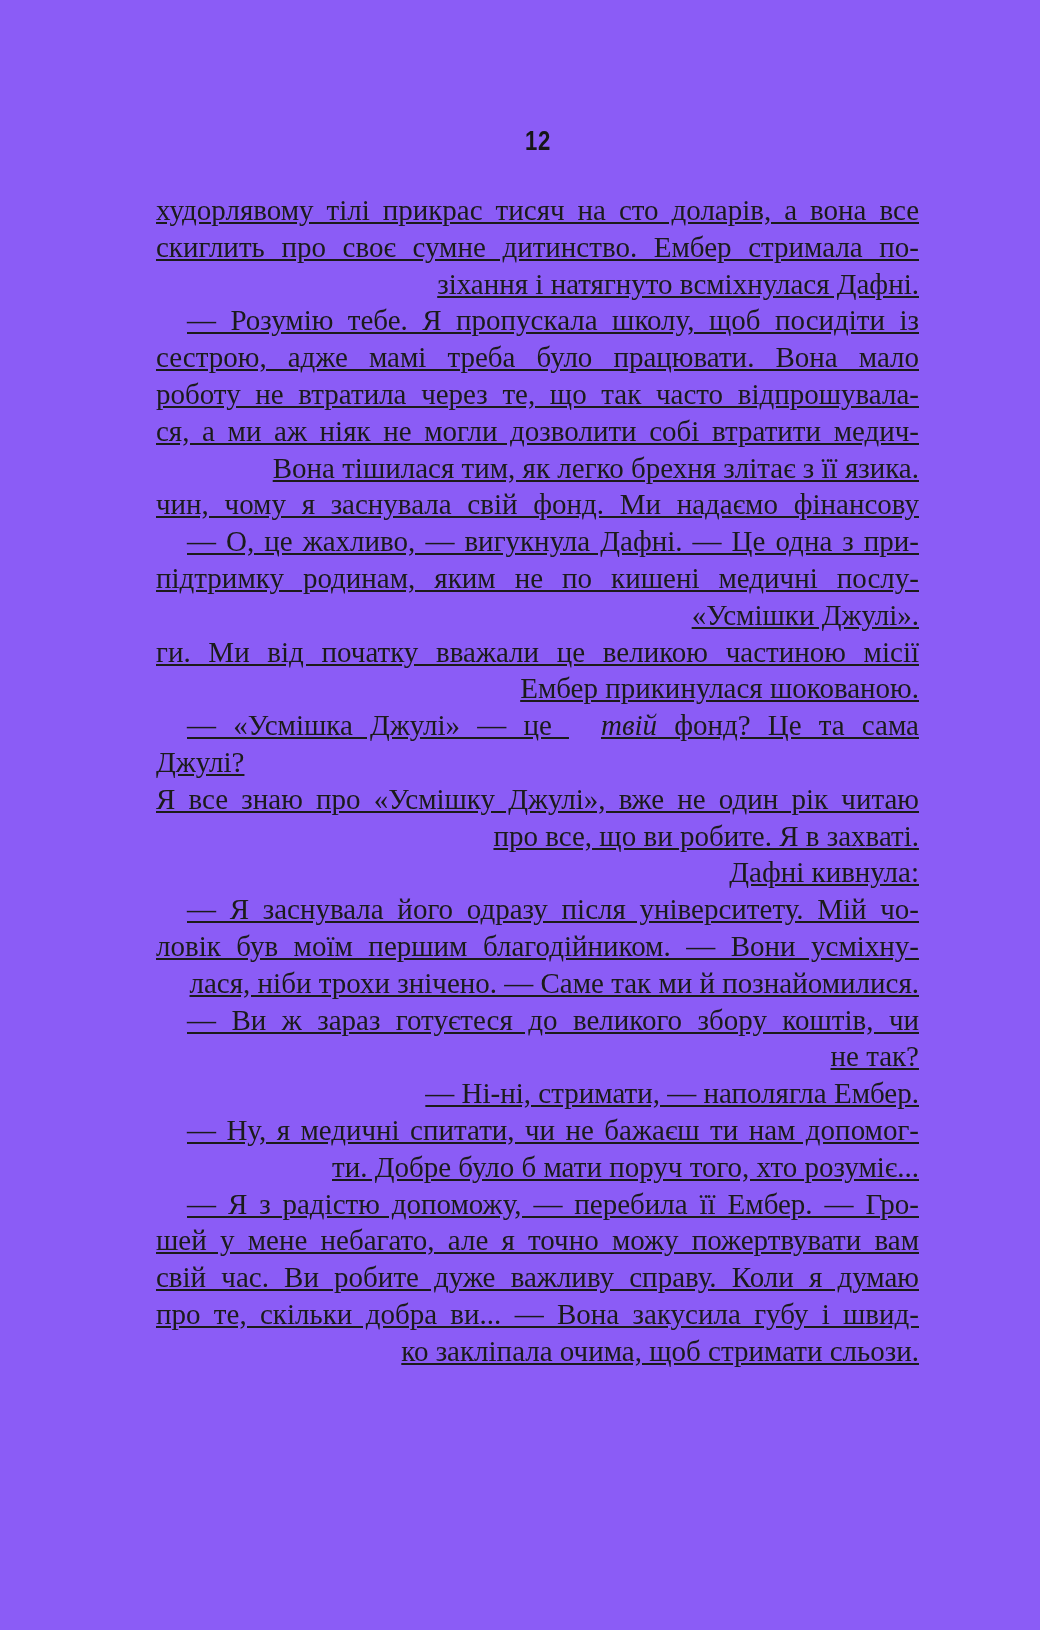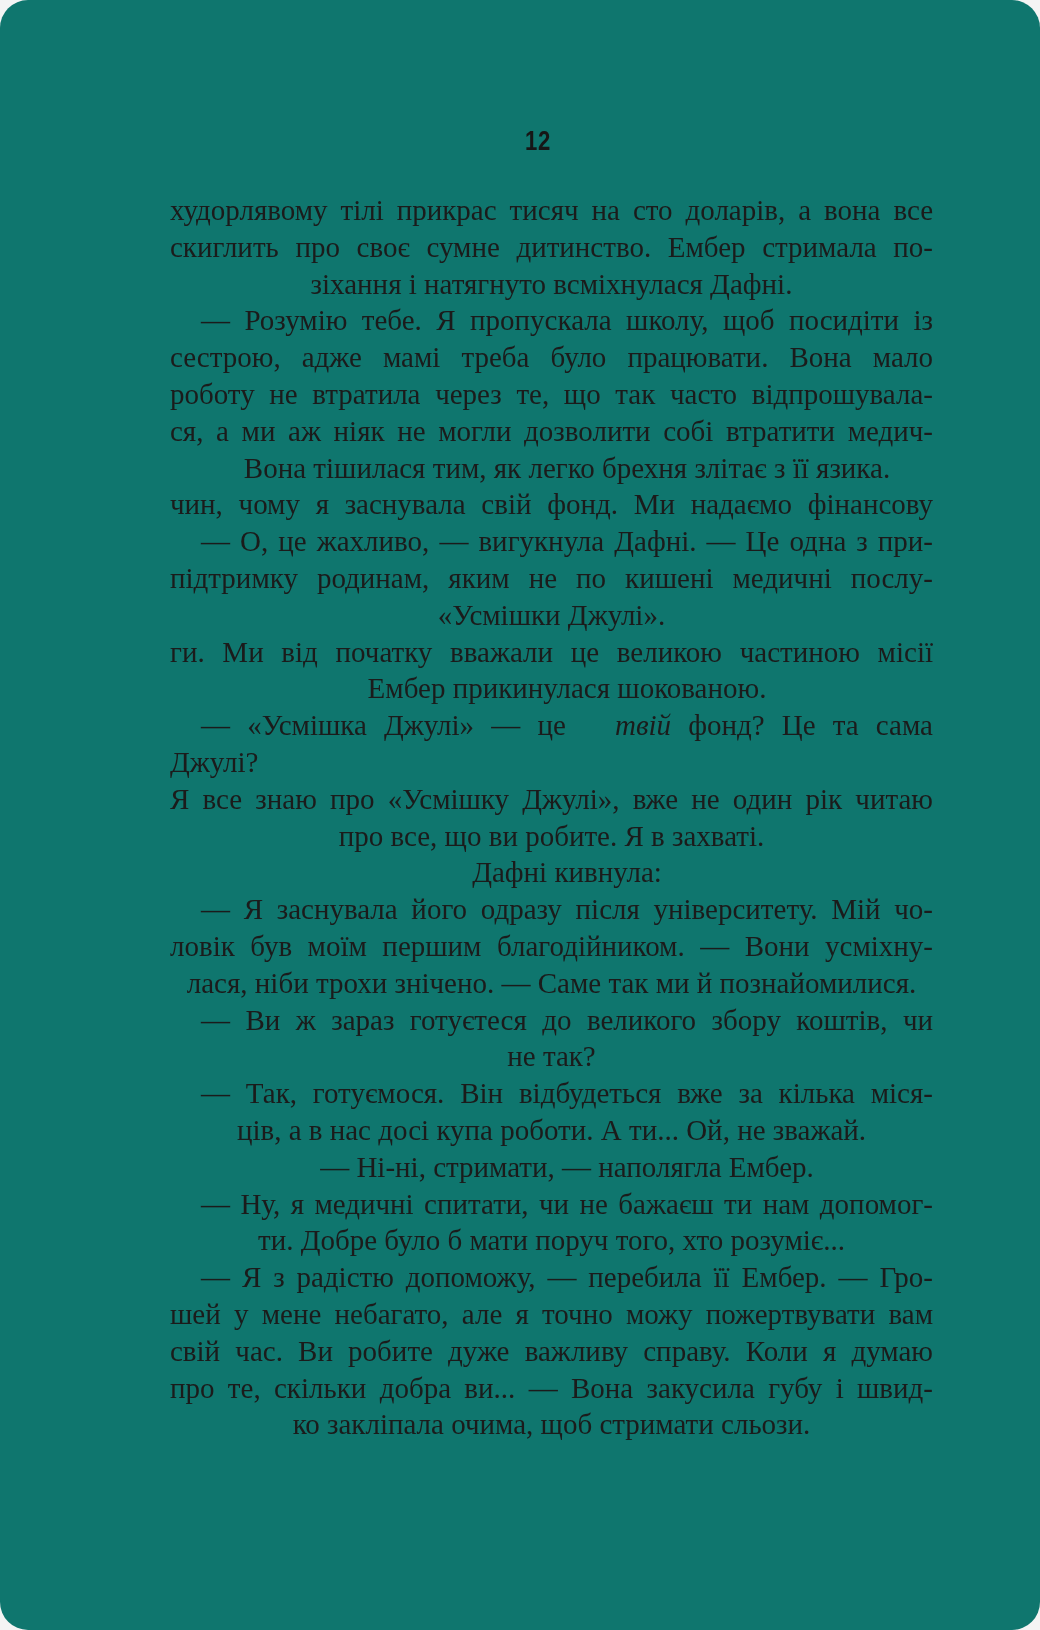--- a/index.html
+++ b/index.html
@@ -4,49 +4,49 @@
 <style>
   html, body { margin: 0; padding: 0; }
   body {
     width: 1040px; height: 1630px;
     background: #f4f4f4;
     font-family: "Liberation Serif", serif;
   }
   .page {
     position: relative;
     width: 1040px; height: 1630px;
-    background: #0f766e;
+    background: #8b5cf6;
     color: #1b1b1b;
     overflow: hidden;
-    border-radius: 28px;
   }
   .page-number-row {
     position: absolute;
     left: 157px; top: 126px; width: 763px;
     text-align: center;
   }
   .page-number {
     display: inline-block;
     font-family: "Liberation Sans", sans-serif;
     font-weight: 700;
     font-size: 27px;
     letter-spacing: 1px;
     transform: scaleX(0.82);
     color: #161616;
   }
   .body-text {
     position: absolute;
-    left: 170px; top: 192px; width: 763px;
+    left: 156px; top: 192px; width: 763px;
     font-size: 29px;
     line-height: 36.8px;
     color: #1b1b1b;
+    text-decoration: underline;
   }
   .paragraph { margin: 0; padding: 0; }
   .line {
-    text-align: center;
+    text-align: right;
     min-height: 36.8px;
   }
   .line.j {
     text-align: justify;
     text-align-last: justify;
     text-justify: inter-word;
   }
   .line.indent { text-indent: 31px; }
   .line em { font-style: italic; margin-left: 32px; }
 </style>
@@ -93,24 +93,20 @@
       <div class="paragraph">
         <div class="line j indent">— Я заснувала його одразу після університету. Мій чо-</div>
         <div class="line j">ловік був моїм першим благодійником. — Вони усміхну-</div>
         <div class="line">лася, ніби трохи знічено. — Саме так ми й познайомилися.</div>
       </div>
       <div class="paragraph">
         <div class="line j indent">— Ви ж зараз готуєтеся до великого збору коштів, чи</div>
         <div class="line">не так?</div>
       </div>
       <div class="paragraph">
-        <div class="line j indent">— Так, готуємося. Він відбудеться вже за кілька міся-</div>
-        <div class="line">ців, а в нас досі купа роботи. А ти... Ой, не зважай.</div>
-      </div>
-      <div class="paragraph">
         <div class="line indent">— Ні-ні, стримати, — наполягла Ембер.</div>
       </div>
       <div class="paragraph">
         <div class="line j indent">— Ну, я медичні спитати, чи не бажаєш ти нам допомог-</div>
         <div class="line">ти. Добре було б мати поруч того, хто розуміє...</div>
       </div>
       <div class="paragraph">
         <div class="line j indent">— Я з радістю допоможу, — перебила її Ембер. — Гро-</div>
         <div class="line j">шей у мене небагато, але я точно можу пожертвувати вам</div>
         <div class="line j">свій час. Ви робите дуже важливу справу. Коли я думаю</div>

